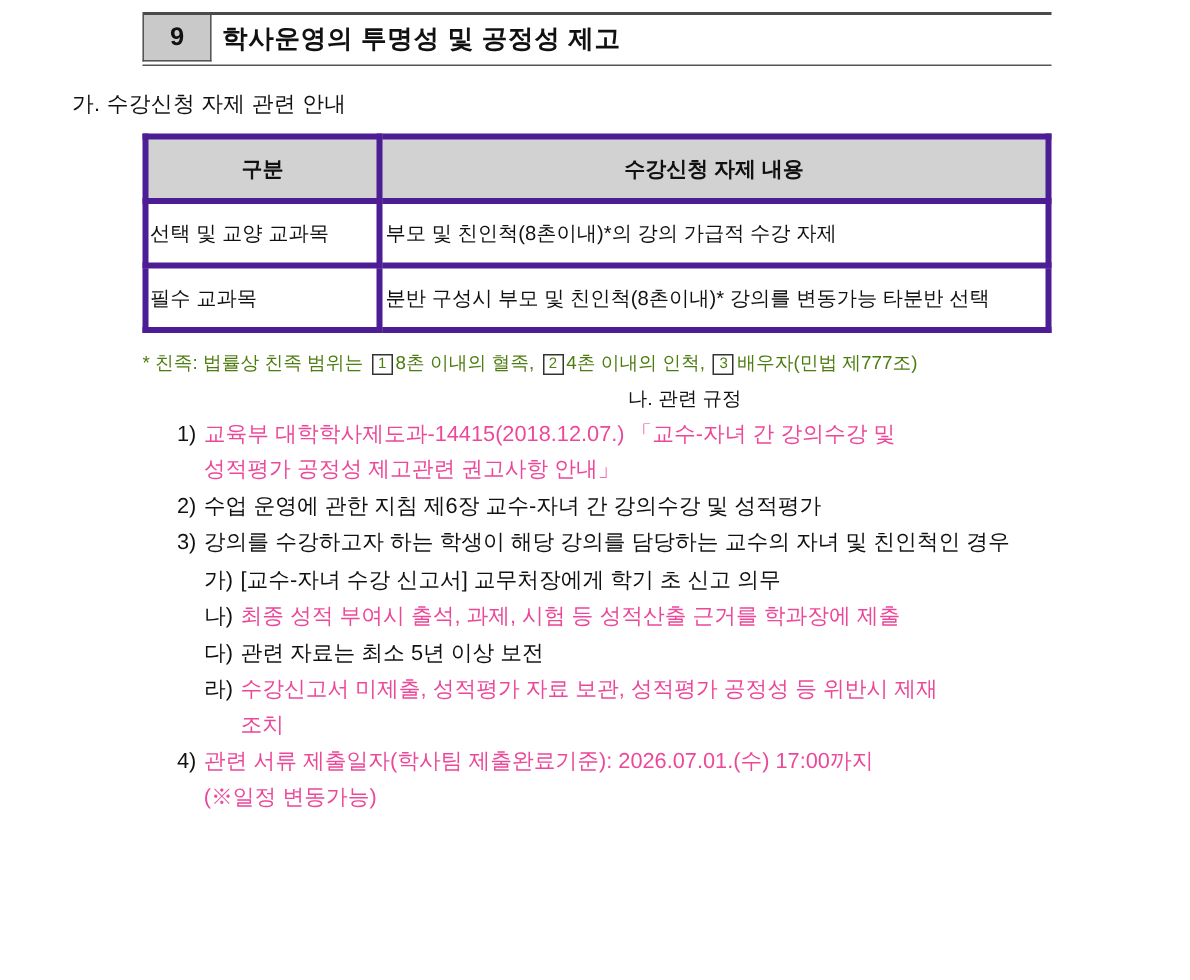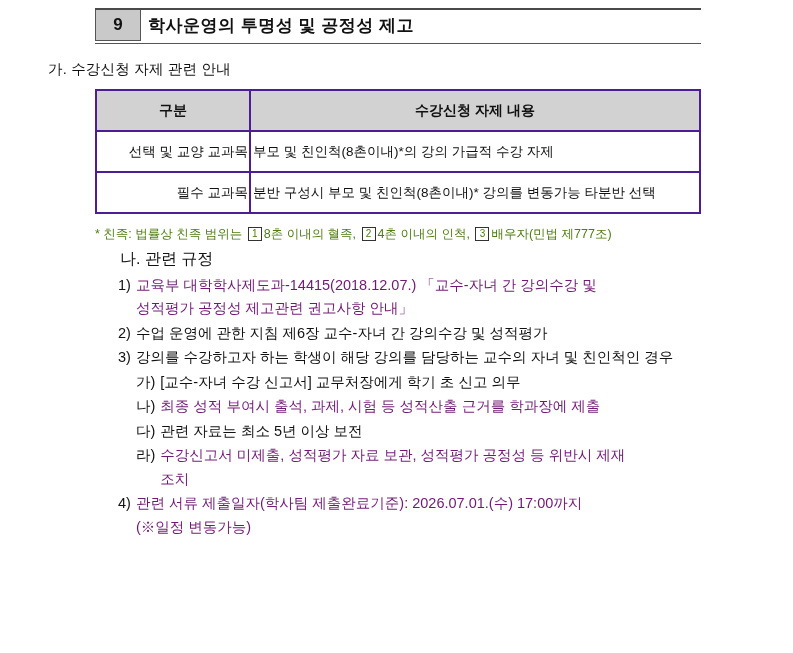--- a/index.html
+++ b/index.html
@@ -77,34 +77,34 @@
   
   .tbl-wrap {
     margin: 0 92px 0 95px;
   }
   table.guide {
     border-collapse: collapse;
     width: 100%;
     table-layout: fixed;
   }
   table.guide th, table.guide td {
-    border: 2px solid #4c1d95;
+    border: 4px solid #4c1d95;
     height: 37px;
     font-size: 13.5px;
     color: #111;
   }
   table.guide thead th {
     background: #d2d2d2;
     font-weight: bold;
     text-align: center;
     font-size: 14px;
   }
   table.guide th.col-div { width: 150px; }
   td.cell-div {
-    text-align: right;
+    text-align: left;
   }
   td.cell-desc {
     text-align: left;
     padding-left: 2px;
   }
 
   
   .footnote {
     margin: 12px 0 4px 95px;
     font-size: 12.5px;
@@ -118,22 +118,23 @@
     width: 12px;
     height: 12px;
     text-align: center;
     vertical-align: 1px;
     margin: 0 2px;
   }
 
   
   .sec-b {
     margin: 6px 0 2px 120px;
-    font-size: 16px;
-    color: #111;
+    font-size: 13px;
+    color: #111;
+    text-align: center;
   }
   .list {
     margin: 4px 60px 0 118px;
   }
   .li {
     display: flex;
     font-size: 14.5px;
     line-height: 1.62;
     color: #111;
     margin-bottom: 1px;
@@ -145,21 +146,21 @@
   }
   .li .text {
     flex: 1 1 auto;
   }
   .li.lvl2 { margin-left: 18px; }
   .indent-cont {
   }
   .sub-line {
     font-size: 14.5px;
     line-height: 1.62;
-    color: #701a75;
+    color: #ec4899;
   }
 </style>
 </head>
 <body>
 
 <div class="page">
 
   <div class="header">
     <div class="header-rule-top"></div>
     <div class="header-row">

